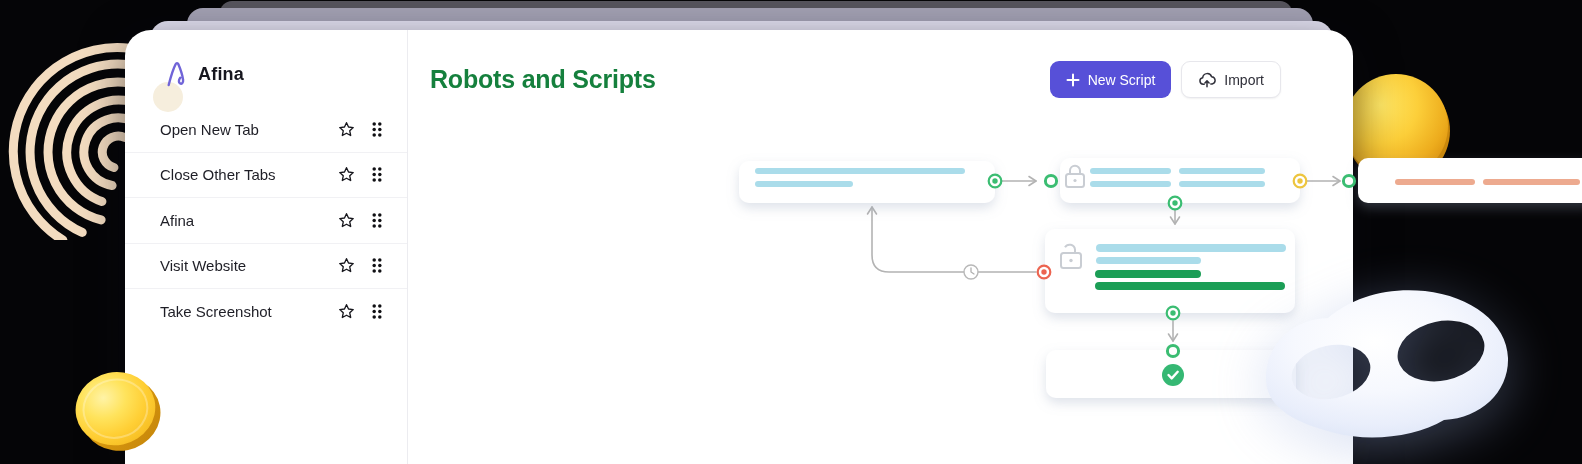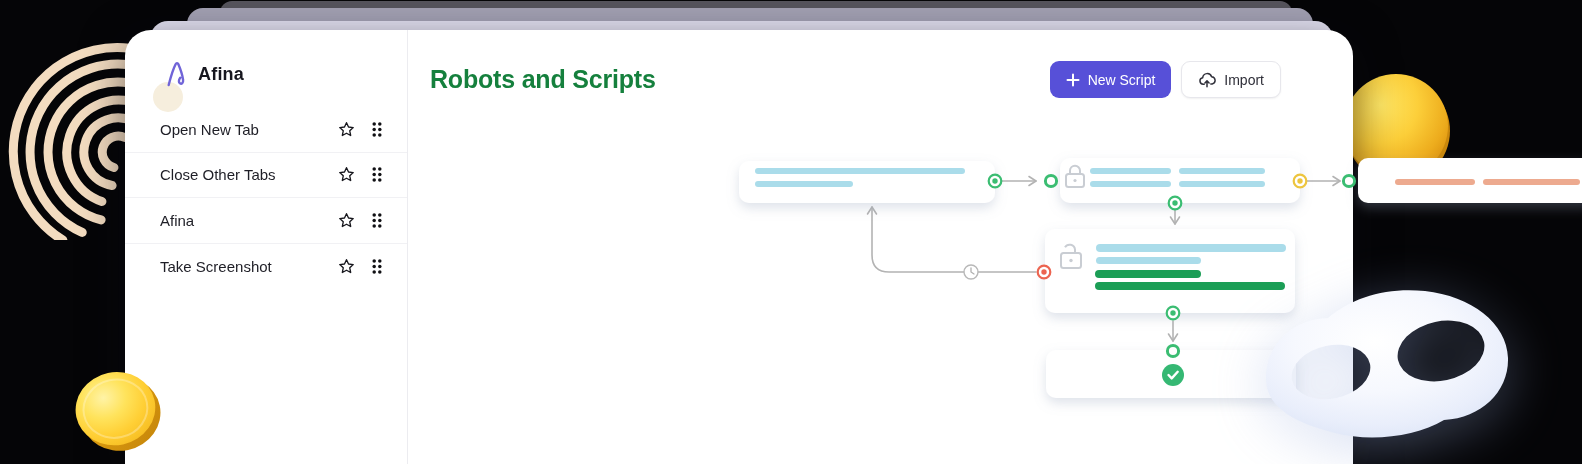--- a/index.html
+++ b/index.html
@@ -122,20 +122,36 @@
                 <circle cx="3.2" cy="8.5" r="1.75" fill="#101014"></circle>
                 <circle cx="3.2" cy="14" r="1.75" fill="#101014"></circle>
                 <circle cx="8.8" cy="3" r="1.75" fill="#101014"></circle>
                 <circle cx="8.8" cy="8.5" r="1.75" fill="#101014"></circle>
                 <circle cx="8.8" cy="14" r="1.75" fill="#101014"></circle>
               </svg>
             </span>
           </div>
           <div class="menu-row">
             <span class="menu-label">Afina</span>
+                   <span class="row-icons">
+              <svg width="19" height="19" viewBox="0 0 24 24">
+                <path d="M12 3.4l2.55 5.45 5.95.72-4.4 4.08 1.16 5.9L12 16.7l-5.26 2.85 1.16-5.9-4.4-4.08 5.95-.72z" fill="none" stroke="#17171d" stroke-width="1.7" stroke-linejoin="round"></path>
+              </svg>
+              <svg width="12" height="17" viewBox="0 0 12 17">
+                <circle cx="3.2" cy="3" r="1.75" fill="#101014"></circle>
+                <circle cx="3.2" cy="8.5" r="1.75" fill="#101014"></circle>
+                <circle cx="3.2" cy="14" r="1.75" fill="#101014"></circle>
+                <circle cx="8.8" cy="3" r="1.75" fill="#101014"></circle>
+                <circle cx="8.8" cy="8.5" r="1.75" fill="#101014"></circle>
+                <circle cx="8.8" cy="14" r="1.75" fill="#101014"></circle>
+              </svg>
+            </span>
+          </div>
+          <div class="menu-row">
+            <span class="menu-label">Visit Website</span>
                    <span class="row-icons">
               <svg width="19" height="19" viewBox="0 0 24 24">
                 <path d="M12 3.4l2.55 5.45 5.95.72-4.4 4.08 1.16 5.9L12 16.7l-5.26 2.85 1.16-5.9-4.4-4.08 5.95-.72z" fill="none" stroke="#17171d" stroke-width="1.7" stroke-linejoin="round"></path>
               </svg>
               <svg width="12" height="17" viewBox="0 0 12 17">
                 <circle cx="3.2" cy="3" r="1.75" fill="#101014"></circle>
                 <circle cx="3.2" cy="8.5" r="1.75" fill="#101014"></circle>
                 <circle cx="3.2" cy="14" r="1.75" fill="#101014"></circle>
                 <circle cx="8.8" cy="3" r="1.75" fill="#101014"></circle>
                 <circle cx="8.8" cy="8.5" r="1.75" fill="#101014"></circle>

